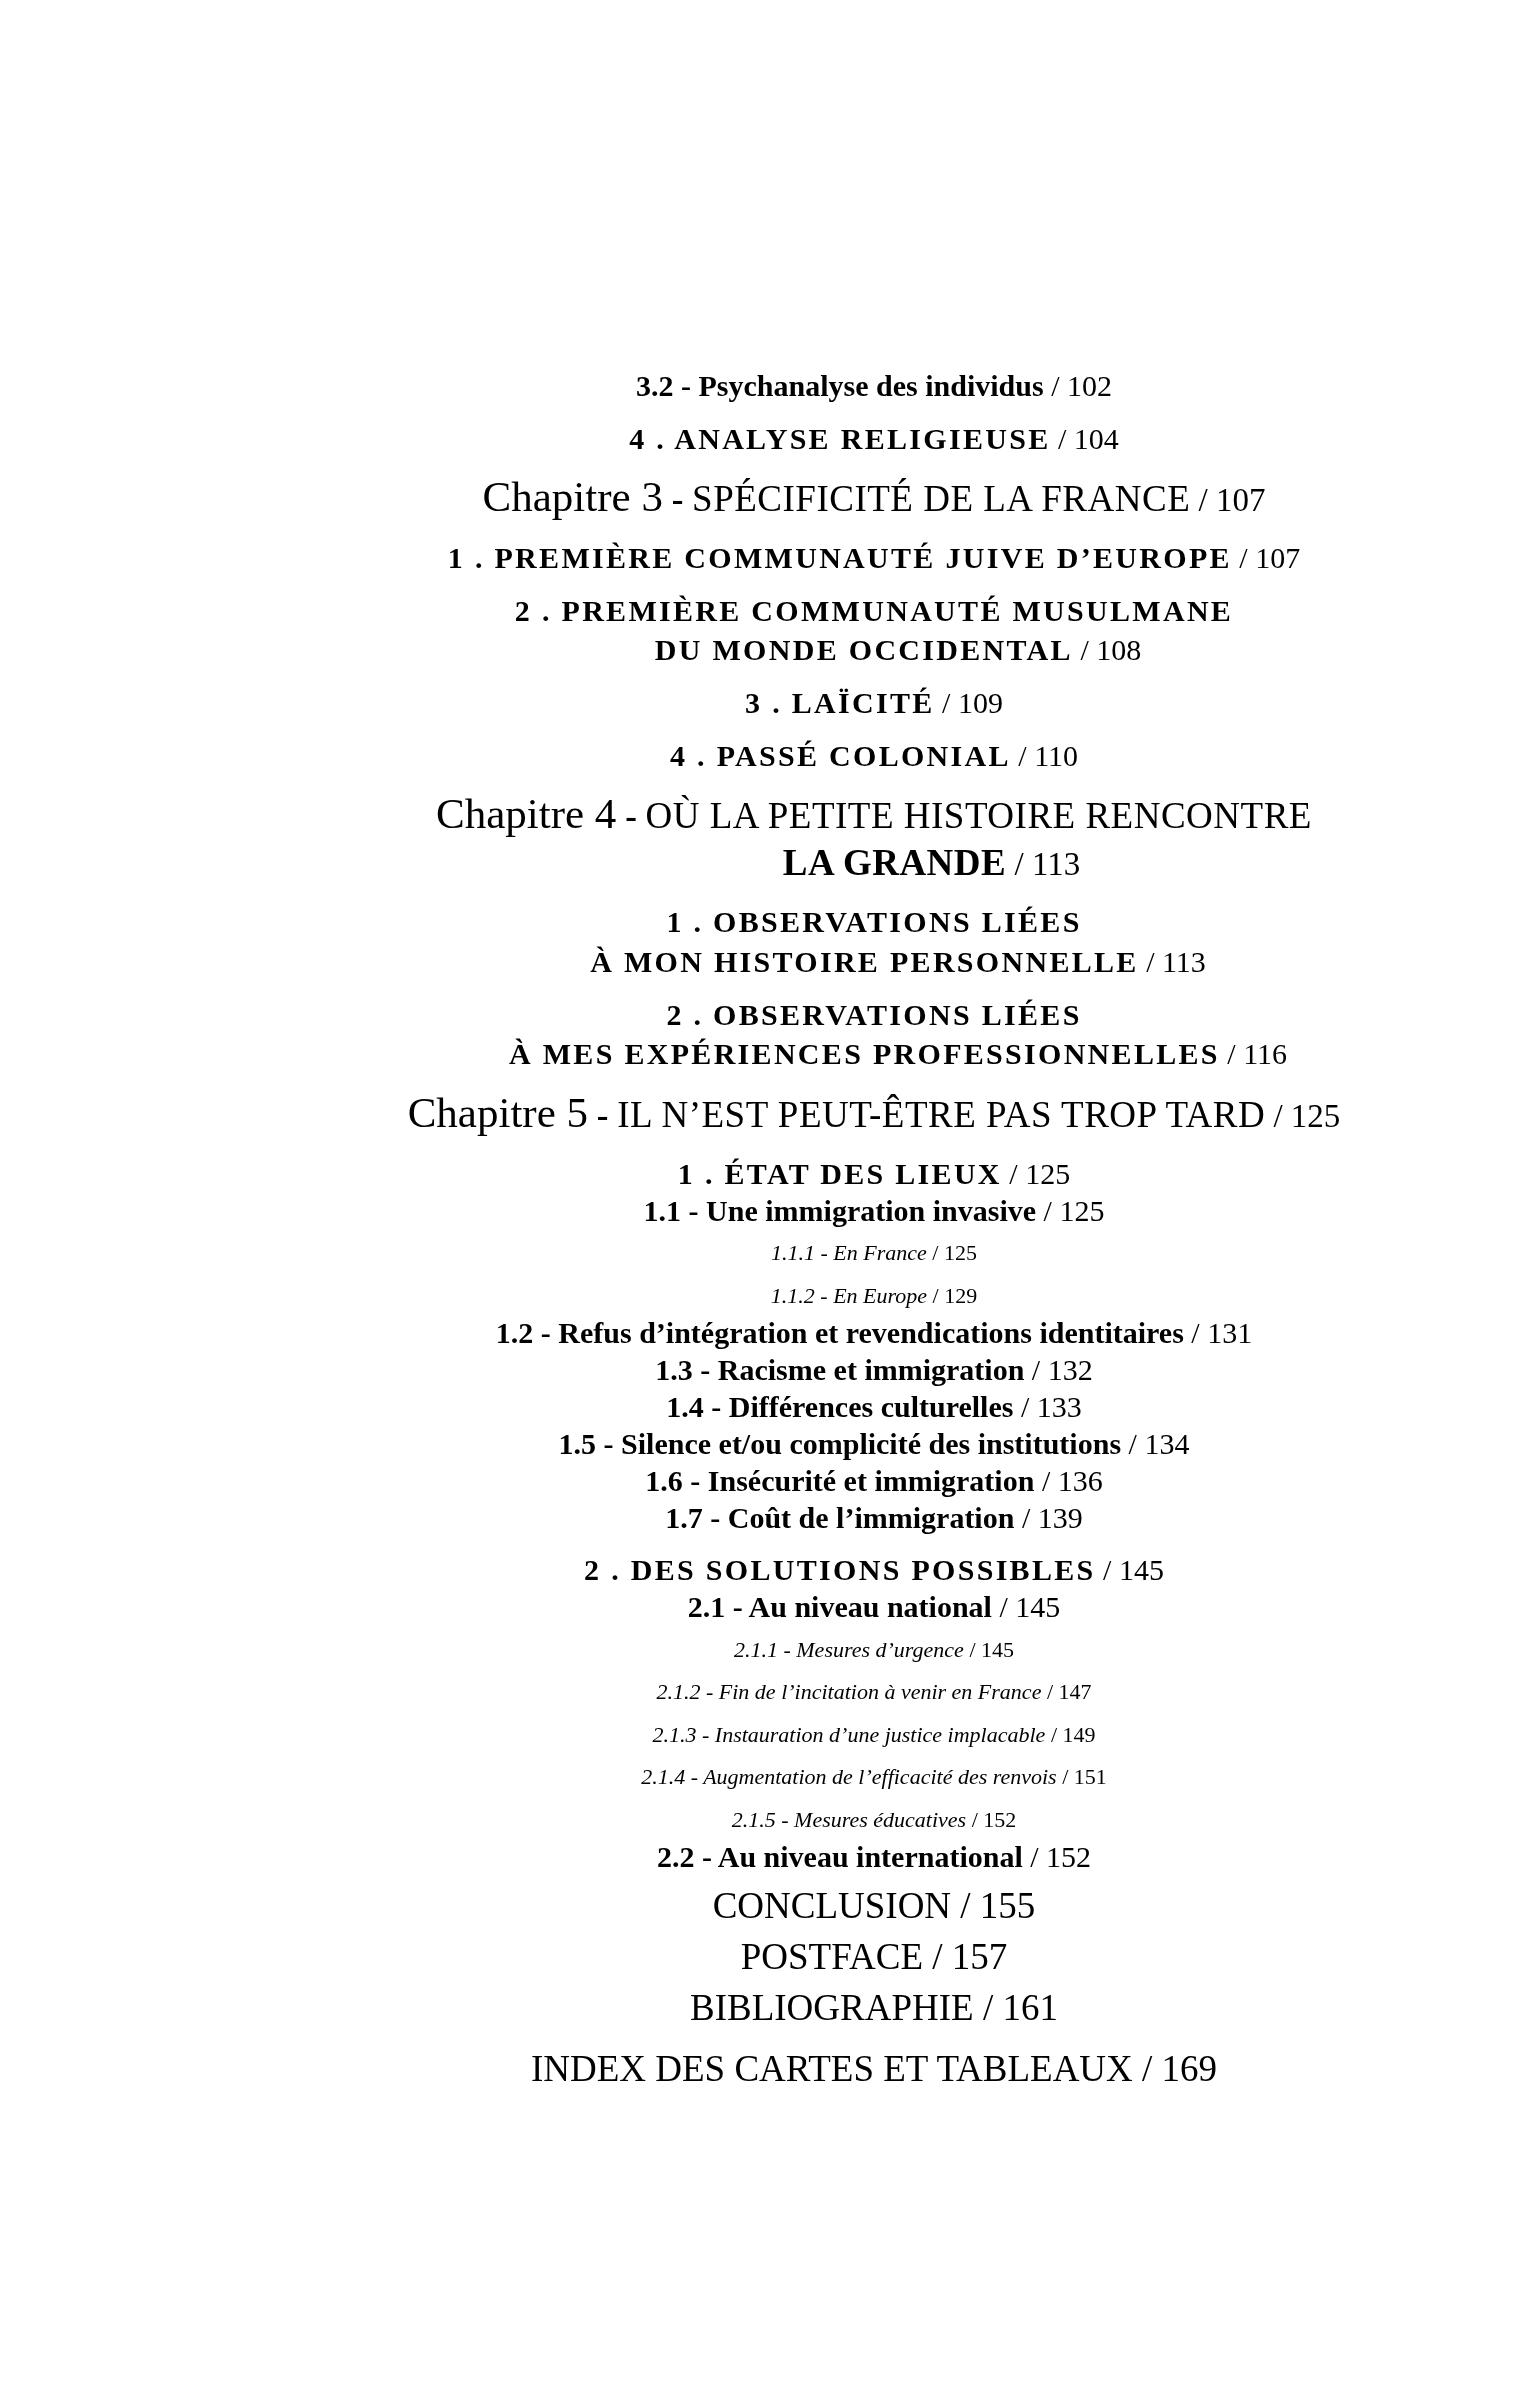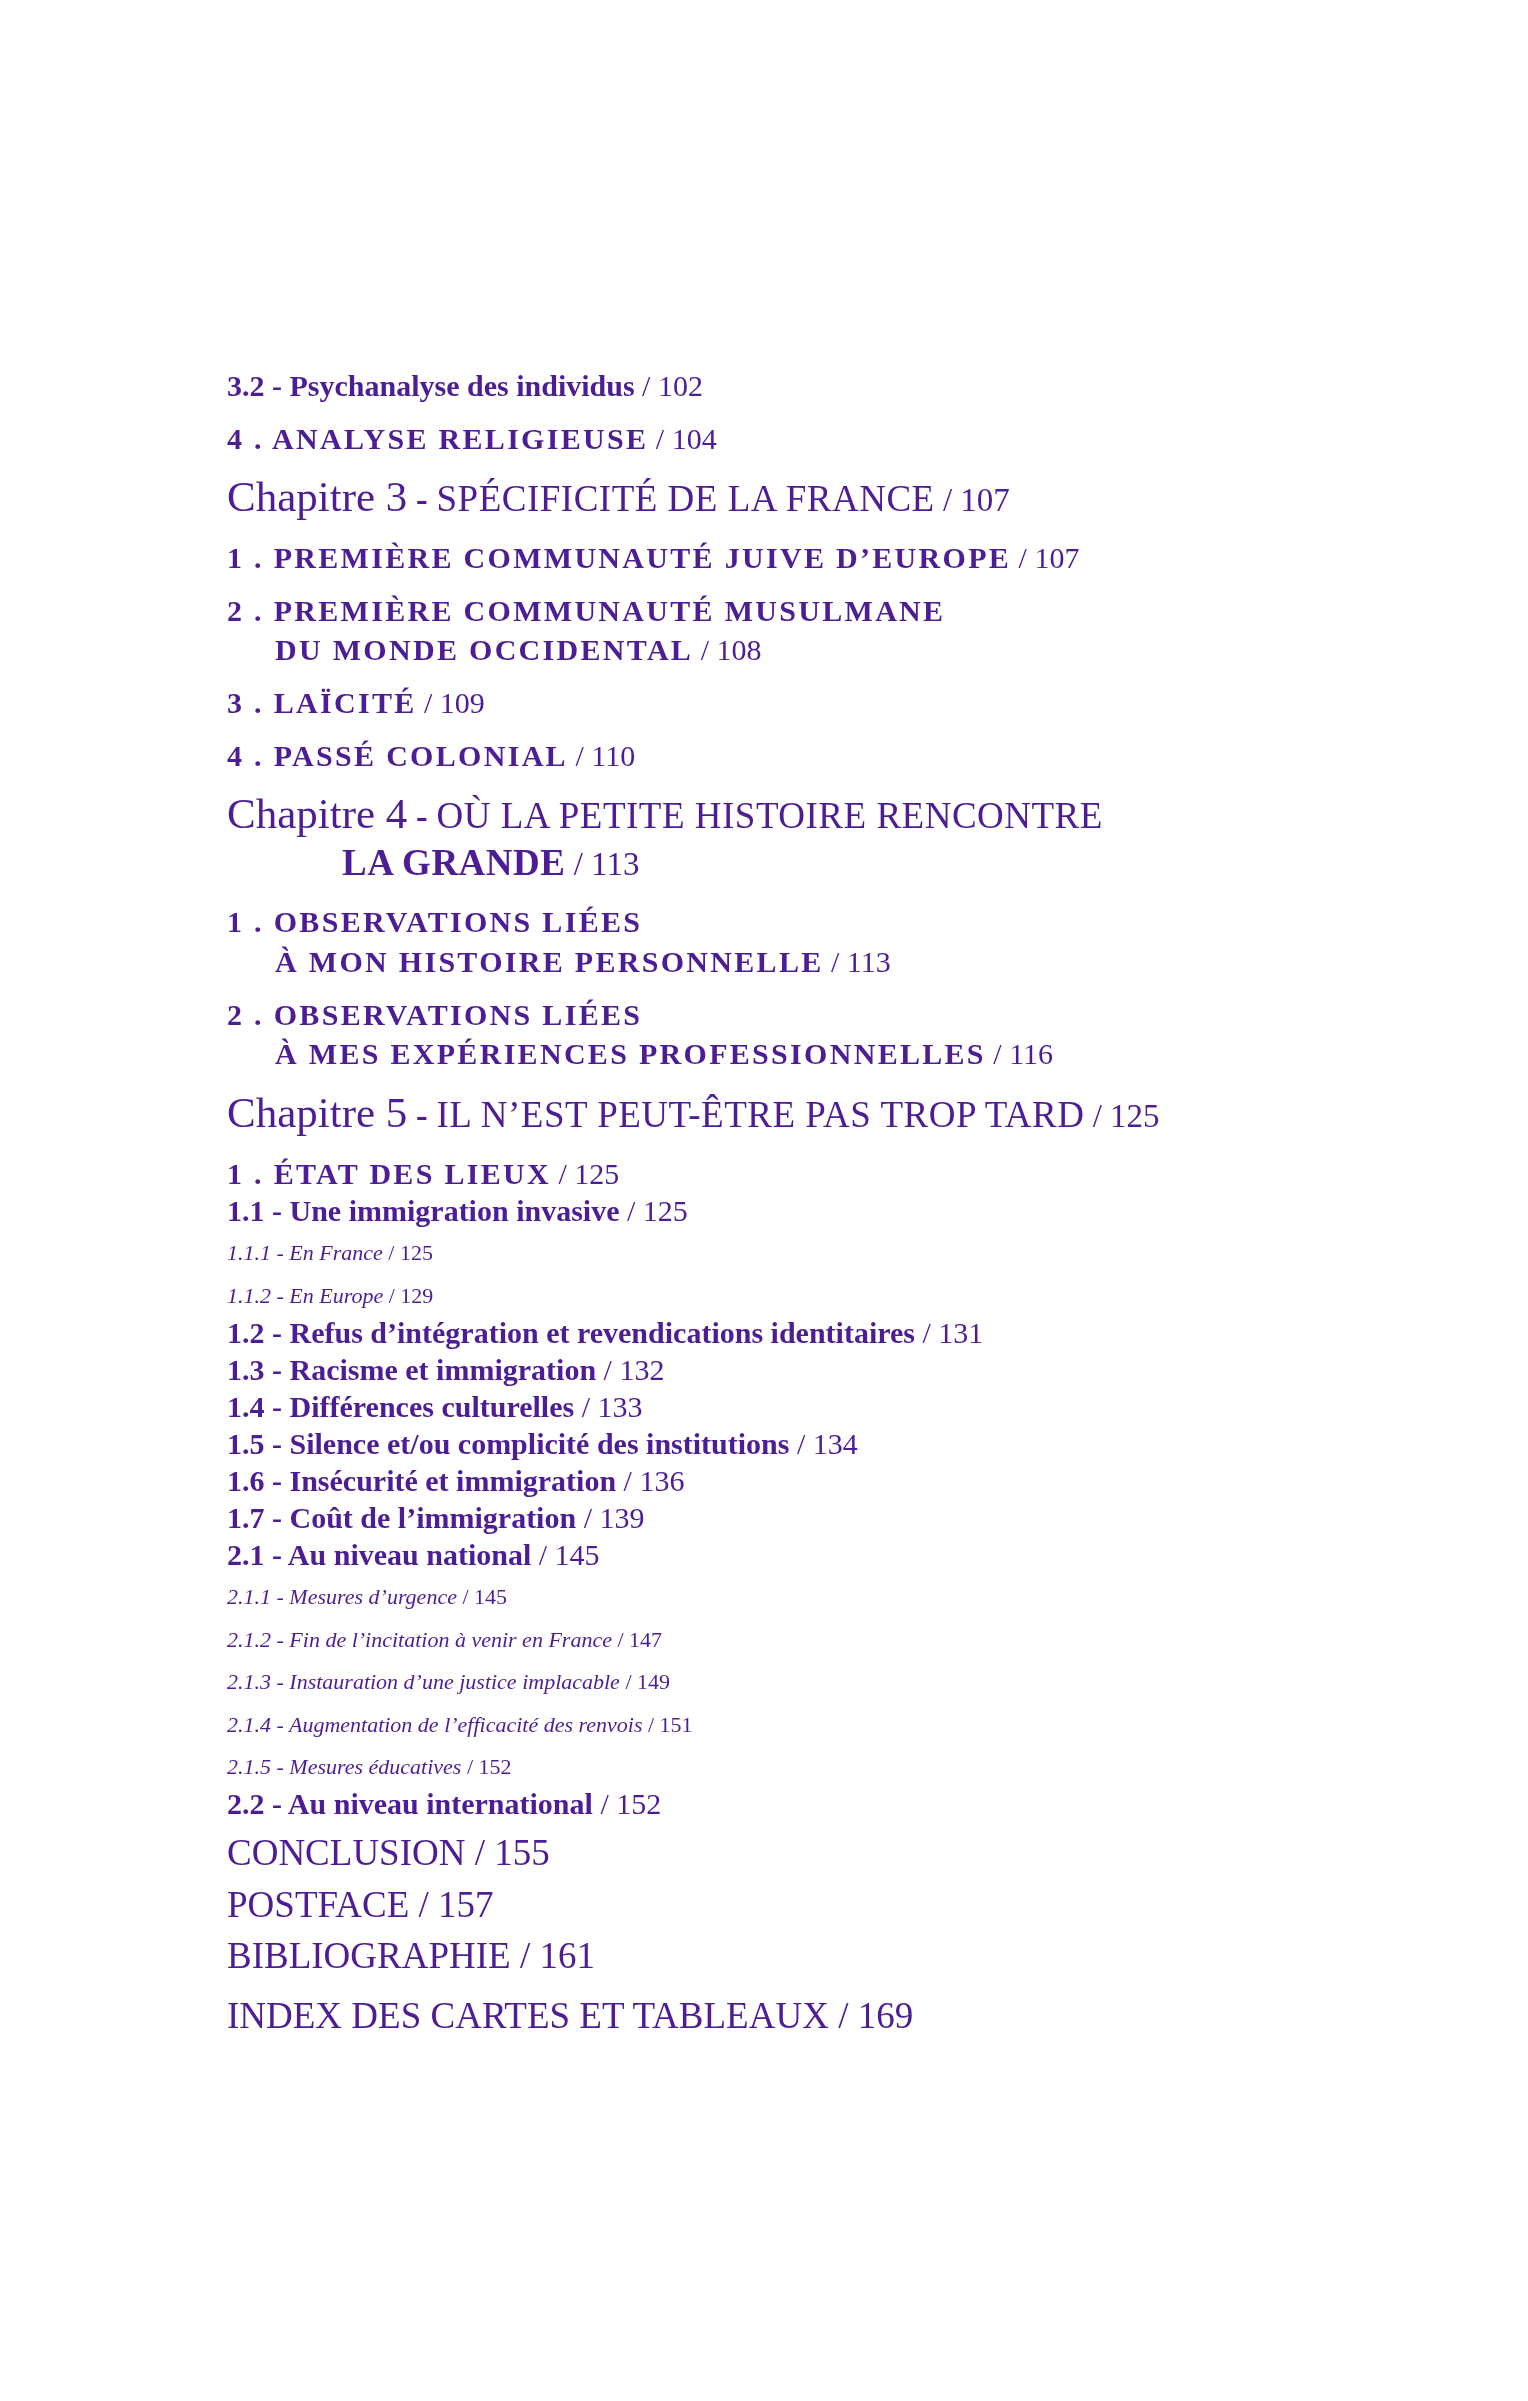--- a/index.html
+++ b/index.html
@@ -9,22 +9,23 @@
     width: 1529px;
     height: 2401px;
     background: #ffffff;
     overflow: hidden;
   }
   .page {
     position: relative;
     width: 1529px;
     height: 2401px;
     background: #ffffff;
-    color: #4c1d95;
+    color: #000000;
     font-family: "Liberation Serif", serif;
+    text-align: center;
   }
   .toc {
     position: absolute;
     left: 227px;
     top: 367px;
     width: 1294px;
   }
   .line {
     white-space: nowrap;
   }
@@ -115,20 +116,21 @@
       <div class="line t-caps"><span class="num">1 . </span><span class="title">ÉTAT DES LIEUX</span><span class="page-num"> / 125</span></div>
       <div class="line t-item"><span class="num">1.1 - </span><span class="title">Une immigration invasive</span><span class="page-num"> / 125</span></div>
       <div class="line t-italic"><span class="num">1.1.1 - </span><span class="title">En France</span><span class="page-num"> / 125</span></div>
       <div class="line t-italic"><span class="num">1.1.2 - </span><span class="title">En Europe</span><span class="page-num"> / 129</span></div>
       <div class="line t-item"><span class="num">1.2 - </span><span class="title">Refus d’intégration et revendications identitaires</span><span class="page-num"> / 131</span></div>
       <div class="line t-item"><span class="num">1.3 - </span><span class="title">Racisme et immigration</span><span class="page-num"> / 132</span></div>
       <div class="line t-item"><span class="num">1.4 - </span><span class="title">Différences culturelles</span><span class="page-num"> / 133</span></div>
       <div class="line t-item"><span class="num">1.5 - </span><span class="title">Silence et/ou complicité des institutions</span><span class="page-num"> / 134</span></div>
       <div class="line t-item"><span class="num">1.6 - </span><span class="title">Insécurité et immigration</span><span class="page-num"> / 136</span></div>
       <div class="line t-item"><span class="num">1.7 - </span><span class="title">Coût de l’immigration</span><span class="page-num"> / 139</span></div>
+      <div class="line t-caps"><span class="num">2 . </span><span class="title">DES SOLUTIONS POSSIBLES</span><span class="page-num"> / 145</span></div>
       <div class="line t-item"><span class="num">2.1 - </span><span class="title">Au niveau national</span><span class="page-num"> / 145</span></div>
       <div class="line t-italic"><span class="num">2.1.1 - </span><span class="title">Mesures d’urgence</span><span class="page-num"> / 145</span></div>
       <div class="line t-italic"><span class="num">2.1.2 - </span><span class="title">Fin de l’incitation à venir en France</span><span class="page-num"> / 147</span></div>
       <div class="line t-italic"><span class="num">2.1.3 - </span><span class="title">Instauration d’une justice implacable</span><span class="page-num"> / 149</span></div>
       <div class="line t-italic"><span class="num">2.1.4 - </span><span class="title">Augmentation de l’efficacité des renvois</span><span class="page-num"> / 151</span></div>
       <div class="line t-italic"><span class="num">2.1.5 - </span><span class="title">Mesures éducatives</span><span class="page-num"> / 152</span></div>
       <div class="line t-item"><span class="num">2.2 - </span><span class="title">Au niveau international</span><span class="page-num"> / 152</span></div>
       <div class="line t-back"><span class="title">CONCLUSION</span><span class="page-num"> / 155</span></div>
       <div class="line t-back"><span class="title">POSTFACE</span><span class="page-num"> / 157</span></div>
       <div class="line t-back"><span class="title">BIBLIOGRAPHIE</span><span class="page-num"> / 161</span></div>

